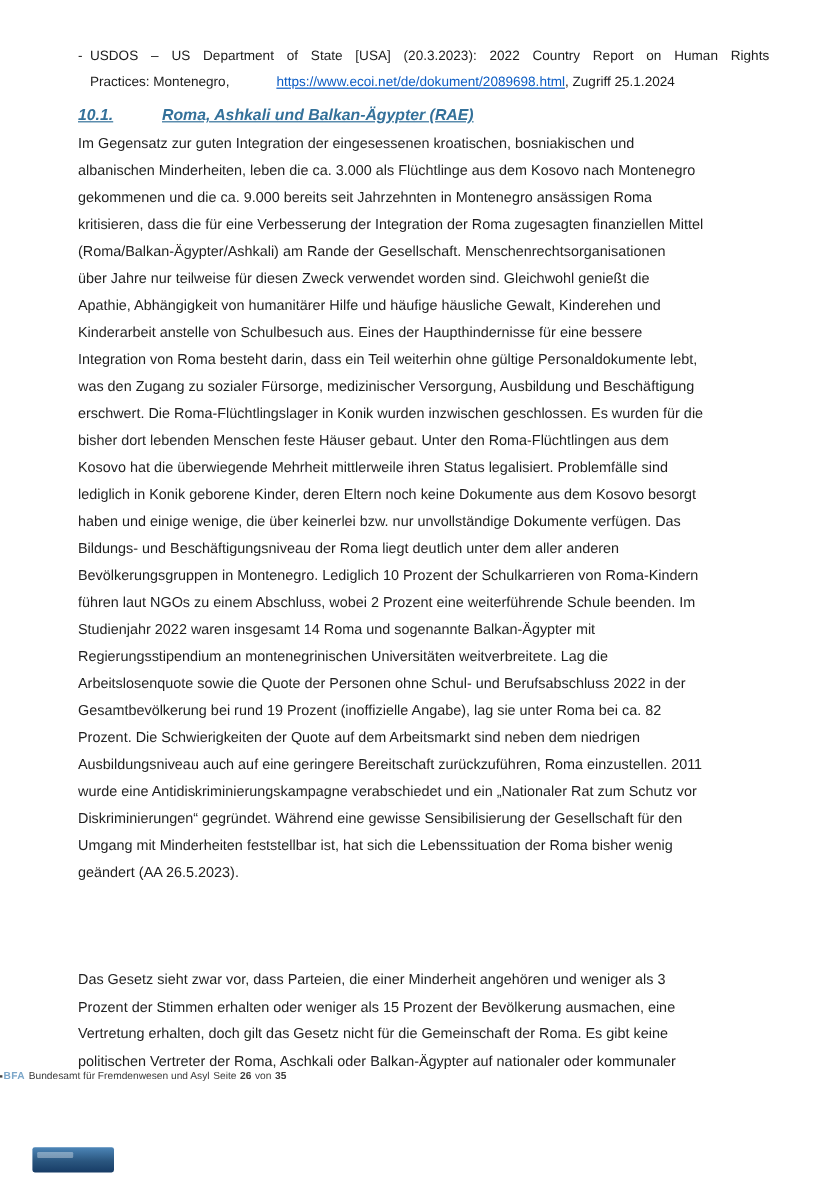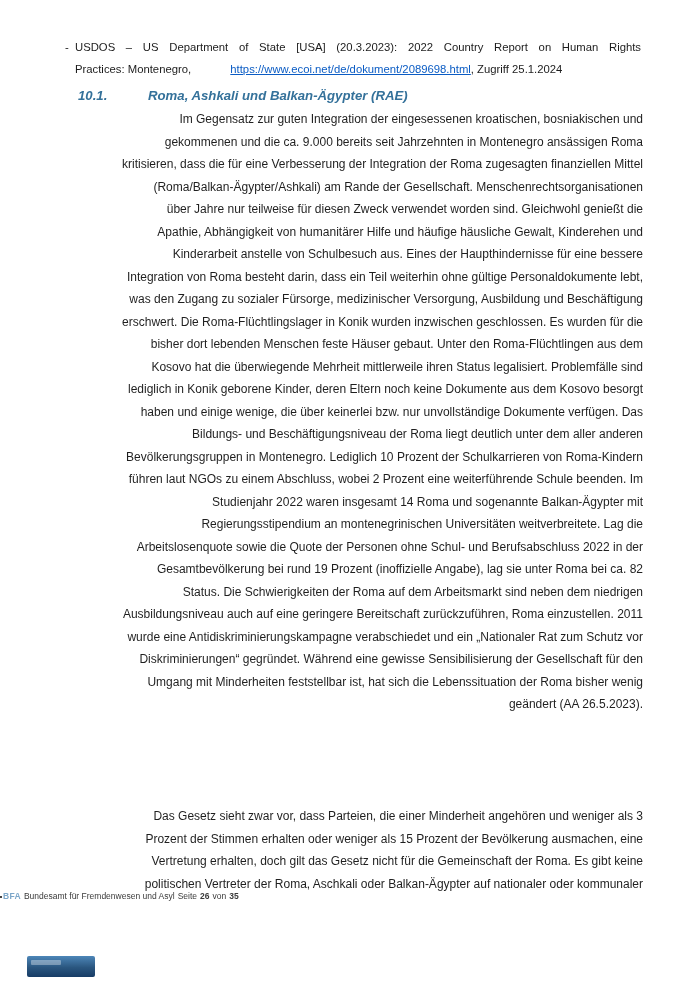--- a/index.html
+++ b/index.html
@@ -25,43 +25,44 @@
   .cit-line1 { text-align: justify; text-align-last: justify; }
   .cit-bullet {
     position: absolute; left: -10px; top: 0;
     height: 22px; line-height: 22px;
   }
   .cit-link { color: #0b5cc4; text-decoration: underline; cursor: pointer; margin-left: 36px; }
 
   
   .heading {
     position: absolute;
-    left: 78px; top: 86px;
+    left: 65px; top: 86px;
     width: 575px;
     display: flex;
     font-size: 13.2px;
     font-weight: bold;
     font-style: italic;
     color: #34719a;
     height: 20px; line-height: 20px;
     white-space: nowrap;
+    text-decoration: underline;
   }
   .heading-number { width: 70px; flex: 0 0 70px; }
 
   
   .para {
     position: absolute;
     left: 65px;
     width: 578px;
     font-size: 12px;
     color: #1f1f1f;
   }
   .para1 { top: 108px; }
   .para2 { top: 805px; }
-  .line { height: 22.5px; line-height: 22.5px; white-space: nowrap; overflow: visible; text-align: right; }
+  .line { height: 22.5px; line-height: 22.5px; white-space: nowrap; overflow: visible; }
 
   
   .footer {
     position: absolute;
     left: 0; top: 891px;
     width: 700px;
     text-align: left;
     font-size: 8.5px;
     color: #3a3a3a;
     white-space: nowrap;
@@ -110,41 +111,42 @@
     <div class="cit-line"><span>Practices: Montenegro, </span><span class="cit-link">https://www.ecoi.net/de/dokument/2089698.html</span><span>, Zugriff 25.1.2024</span></div>
   </div>
 
   <div class="heading">
     <span class="heading-number">10.1.</span>
     <span class="heading-title">Roma, Ashkali und Balkan-Ägypter (RAE)</span>
   </div>
 
   <div class="para para1">
       <div class="line">Im Gegensatz zur guten Integration der eingesessenen kroatischen, bosniakischen und</div>
+      <div class="line">albanischen Minderheiten, leben die ca. 3.000 als Flüchtlinge aus dem Kosovo nach Montenegro</div>
       <div class="line">gekommenen und die ca. 9.000 bereits seit Jahrzehnten in Montenegro ansässigen Roma</div>
       <div class="line">kritisieren, dass die für eine Verbesserung der Integration der Roma zugesagten finanziellen Mittel</div>
       <div class="line">(Roma/Balkan-Ägypter/Ashkali) am Rande der Gesellschaft. Menschenrechtsorganisationen</div>
       <div class="line">über Jahre nur teilweise für diesen Zweck verwendet worden sind. Gleichwohl genießt die</div>
       <div class="line">Apathie, Abhängigkeit von humanitärer Hilfe und häufige häusliche Gewalt, Kinderehen und</div>
       <div class="line">Kinderarbeit anstelle von Schulbesuch aus. Eines der Haupthindernisse für eine bessere</div>
       <div class="line">Integration von Roma besteht darin, dass ein Teil weiterhin ohne gültige Personaldokumente lebt,</div>
       <div class="line">was den Zugang zu sozialer Fürsorge, medizinischer Versorgung, Ausbildung und Beschäftigung</div>
       <div class="line">erschwert. Die Roma-Flüchtlingslager in Konik wurden inzwischen geschlossen. Es wurden für die</div>
       <div class="line">bisher dort lebenden Menschen feste Häuser gebaut. Unter den Roma-Flüchtlingen aus dem</div>
       <div class="line">Kosovo hat die überwiegende Mehrheit mittlerweile ihren Status legalisiert. Problemfälle sind</div>
       <div class="line">lediglich in Konik geborene Kinder, deren Eltern noch keine Dokumente aus dem Kosovo besorgt</div>
       <div class="line">haben und einige wenige, die über keinerlei bzw. nur unvollständige Dokumente verfügen. Das</div>
       <div class="line">Bildungs- und Beschäftigungsniveau der Roma liegt deutlich unter dem aller anderen</div>
       <div class="line">Bevölkerungsgruppen in Montenegro. Lediglich 10 Prozent der Schulkarrieren von Roma-Kindern</div>
       <div class="line">führen laut NGOs zu einem Abschluss, wobei 2 Prozent eine weiterführende Schule beenden. Im</div>
       <div class="line">Studienjahr 2022 waren insgesamt 14 Roma und sogenannte Balkan-Ägypter mit</div>
       <div class="line">Regierungsstipendium an montenegrinischen Universitäten weitverbreitete. Lag die</div>
       <div class="line">Arbeitslosenquote sowie die Quote der Personen ohne Schul- und Berufsabschluss 2022 in der</div>
       <div class="line">Gesamtbevölkerung bei rund 19 Prozent (inoffizielle Angabe), lag sie unter Roma bei ca. 82</div>
-      <div class="line">Status. Die Schwierigkeiten der Roma auf dem Arbeitsmarkt sind neben dem niedrigen</div>
+      <div class="line">Prozent. Die Schwierigkeiten der Quote auf dem Arbeitsmarkt sind neben dem niedrigen</div>
       <div class="line">Ausbildungsniveau auch auf eine geringere Bereitschaft zurückzuführen, Roma einzustellen. 2011</div>
       <div class="line">wurde eine Antidiskriminierungskampagne verabschiedet und ein „Nationaler Rat zum Schutz vor</div>
       <div class="line">Diskriminierungen“ gegründet. Während eine gewisse Sensibilisierung der Gesellschaft für den</div>
       <div class="line">Umgang mit Minderheiten feststellbar ist, hat sich die Lebenssituation der Roma bisher wenig</div>
       <div class="line">geändert (AA 26.5.2023).</div>
     </div>
 
   <div class="para para2">
       <div class="line">Das Gesetz sieht zwar vor, dass Parteien, die einer Minderheit angehören und weniger als 3</div>
       <div class="line">Prozent der Stimmen erhalten oder weniger als 15 Prozent der Bevölkerung ausmachen, eine</div>

